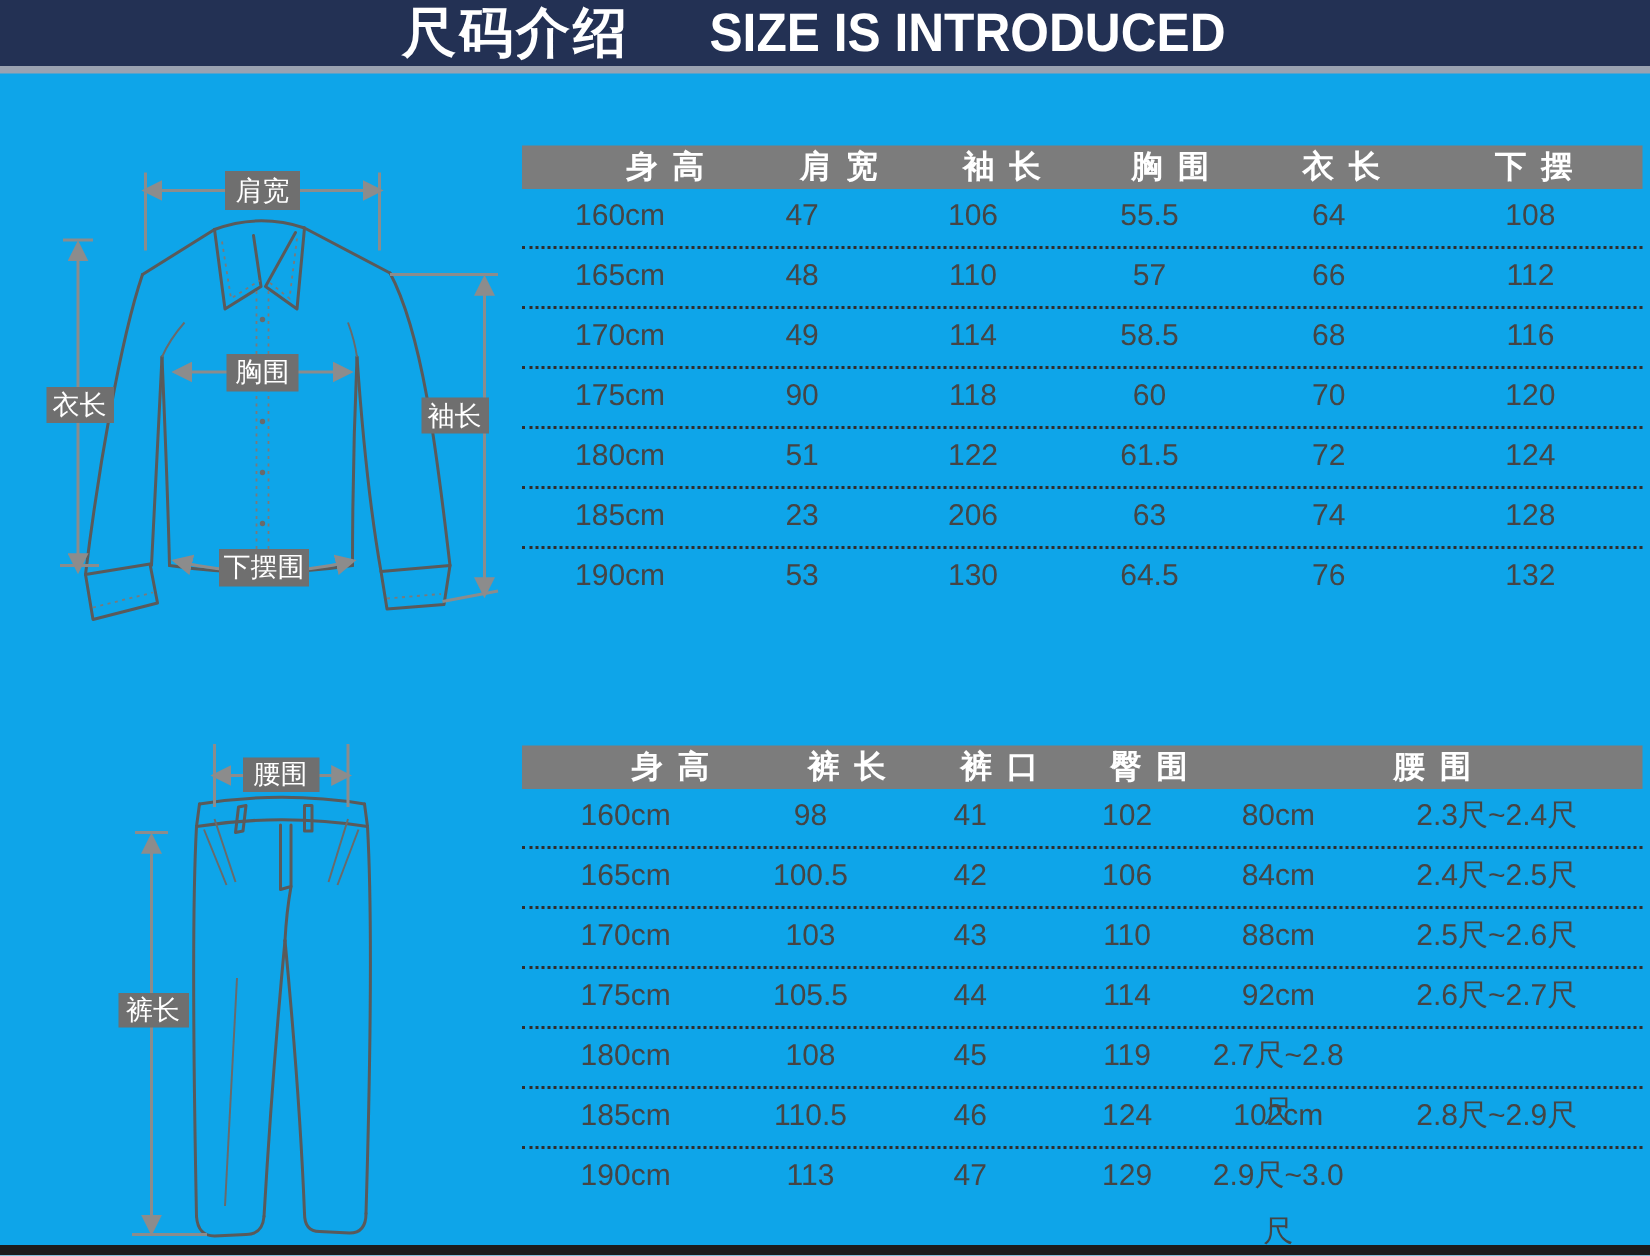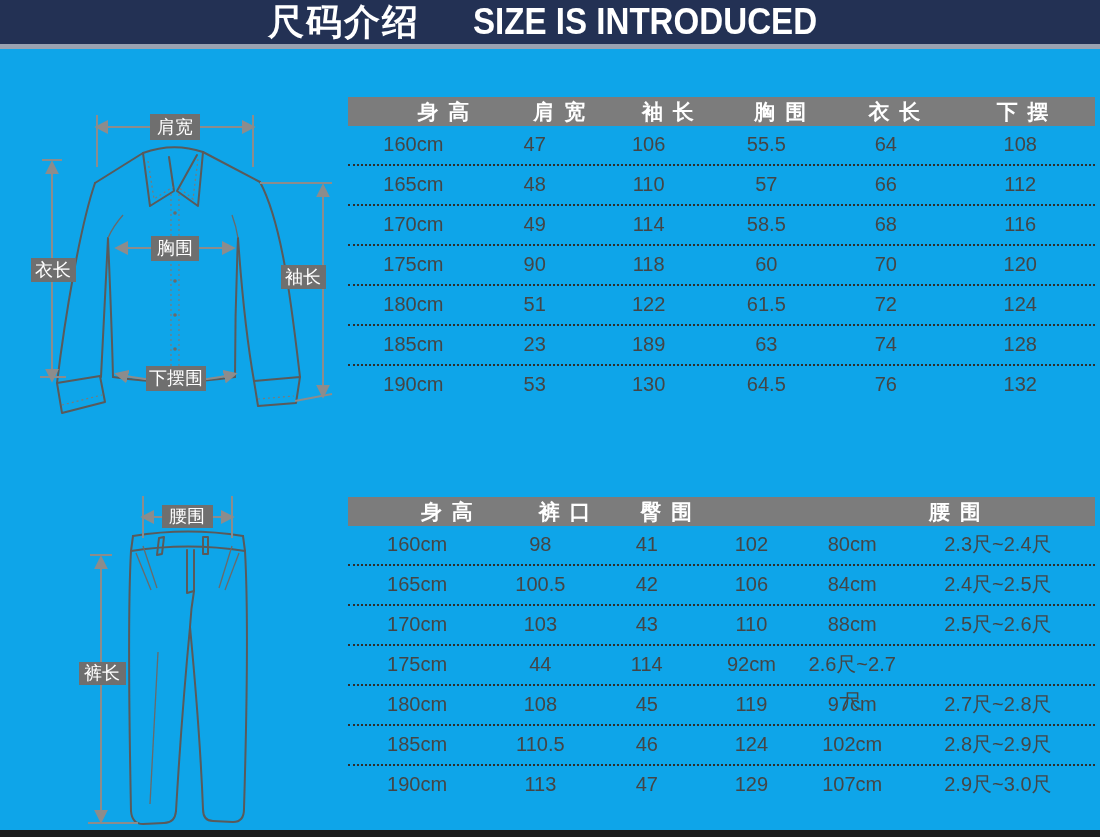--- a/index.html
+++ b/index.html
@@ -222,40 +222,41 @@
           <div>51</div>
           <div>122</div>
           <div>61.5</div>
           <div>72</div>
           <div>124</div>
         </div>
 
         <div class="row shirt-grid">
           <div>185cm</div>
           <div>23</div>
-          <div>189</div>
+          <div>206</div>
           <div>63</div>
           <div>74</div>
           <div>128</div>
         </div>
 
         <div class="row shirt-grid">
           <div>190cm</div>
           <div>53</div>
           <div>130</div>
           <div>64.5</div>
           <div>76</div>
           <div>132</div>
         </div>
       </div>
   </div>
 
   <div class="size-table" style="left:348px;top:497px;">
     <div class="thead pants-grid">
       <div>身 高</div>
+      <div>裤 长</div>
       <div>裤 口</div>
       <div>臀 围</div>
       <div class="span2">腰 围</div>
     </div>
     <div>
 
         <div class="row pants-grid">
           <div>160cm</div>
           <div>98</div>
           <div>41</div>
@@ -277,50 +278,49 @@
           <div>170cm</div>
           <div>103</div>
           <div>43</div>
           <div>110</div>
           <div>88cm</div>
           <div>2.5尺~2.6尺</div>
         </div>
 
         <div class="row pants-grid">
           <div>175cm</div>
+          <div>105.5</div>
           <div>44</div>
           <div>114</div>
           <div>92cm</div>
           <div>2.6尺~2.7尺</div>
         </div>
 
         <div class="row pants-grid">
           <div>180cm</div>
           <div>108</div>
           <div>45</div>
           <div>119</div>
-          <div>97cm</div>
           <div>2.7尺~2.8尺</div>
         </div>
 
         <div class="row pants-grid">
           <div>185cm</div>
           <div>110.5</div>
           <div>46</div>
           <div>124</div>
           <div>102cm</div>
           <div>2.8尺~2.9尺</div>
         </div>
 
         <div class="row pants-grid">
           <div>190cm</div>
           <div>113</div>
           <div>47</div>
           <div>129</div>
-          <div>107cm</div>
           <div>2.9尺~3.0尺</div>
         </div>
       </div>
   </div>
 
   <div class="bottom-bar"></div>
 
 </div>
 
 </body></html>

